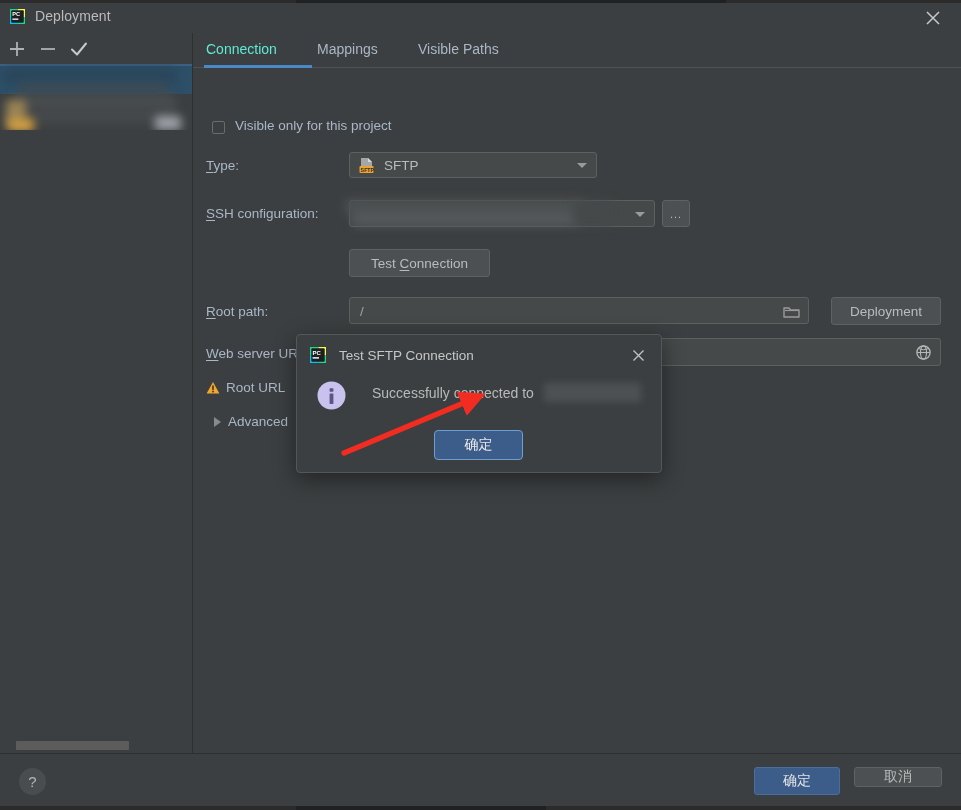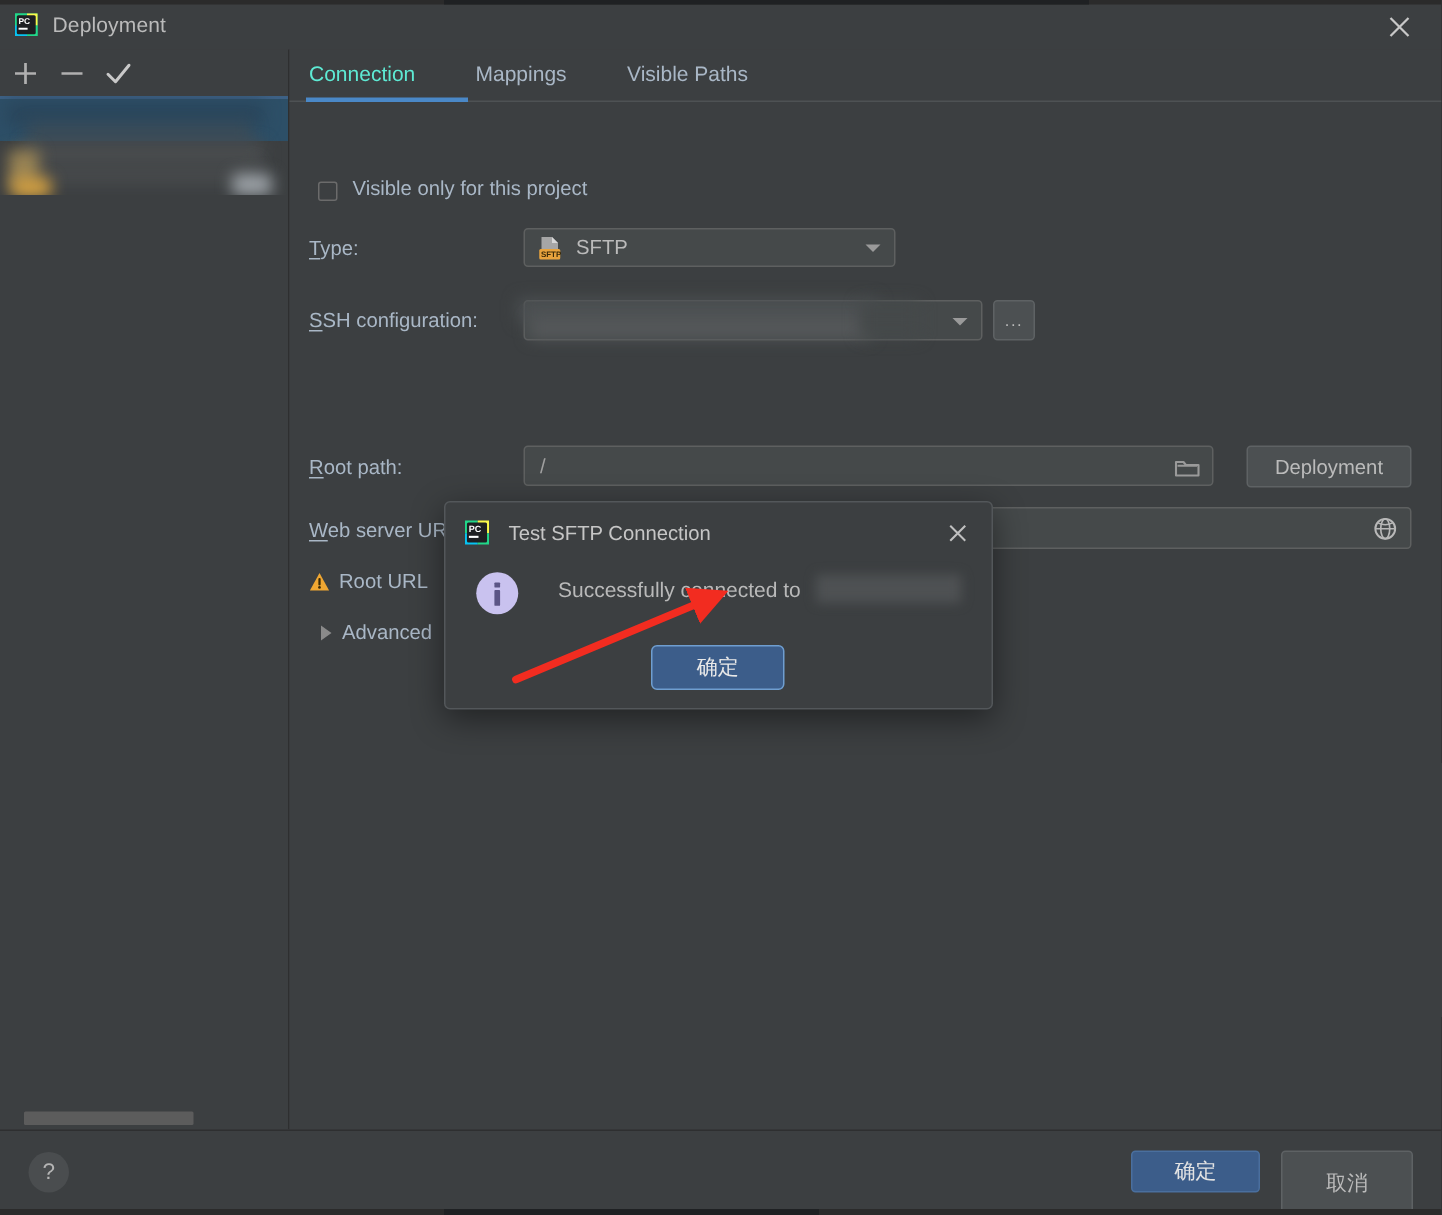--- a/index.html
+++ b/index.html
@@ -476,20 +476,23 @@
 
       <span class="lbl" style="left:13px; top:137px;"><span class="mn">S</span>SH configuration:</span>
       <div class="combo" style="left:156px; top:131px; width:306px; height:27px;">
         <span class="caret"></span>
       </div>
       <div class="blur" style="left:152px; top:130px; width:240px; height:16px; background:#4c5052;"></div>
       <div class="blur" style="left:160px; top:142px; width:228px; height:15px; background:#55585a;"></div>
       <div class="blur" style="left:380px; top:132px; width:40px; height:24px; background:#45494a;"></div>
       <div class="btn" style="left:469px; top:131px; width:28px; height:27px; font-size:11px; letter-spacing:1px;">...</div>
 
+      <div class="btn" style="left:156px; top:180px; width:141px; height:28px;">
+        <span>Test <span class="mn">C</span>onnection</span>
+      </div>
 
       <span class="lbl" style="left:13px; top:235px;"><span class="mn">R</span>oot path:</span>
       <div class="field" style="left:156px; top:228px; width:460px; height:27px;">
         <span class="txt">/</span>
         <span class="field-icon">
           <svg width="17" height="17" viewBox="0 0 17 17">
             <path d="M1 5 H6 L7.6 7 H16 V14 H1 Z" fill="none" stroke="#9a9a9a" stroke-width="1.4" stroke-linejoin="round"></path>
             <path d="M2 7.5 H15" stroke="#9a9a9a" stroke-width="1.2"></path>
           </svg>
         </span>
@@ -524,21 +527,21 @@
         <span class="tri-right"></span>
         <span class="lbl" style="position:static;">Advanced</span>
       </div>
 
     </div>
   </div>
 
   <div class="bottombar"></div>
   <div class="help-btn">?</div>
   <div class="btn btn-primary" style="left:754px; top:767px; width:86px; height:28px; font-size:14px;">确定</div>
-  <div class="btn" style="left:854px; top:767px; width:88px; height:44px; font-size:14px;">取消</div>
+  <div class="btn" style="left:854px; top:767px; width:88px; height:20px; font-size:14px;">取消</div>
 
   <div class="modal">
     <span class="modal-icon">
       <svg width="18" height="18" viewBox="0 0 18 18">
         <path d="M1 1 H9.5 V9.5 H1 Z" fill="#21d789"></path>
         <path d="M9.5 1 H17 V9.5 H9.5 Z" fill="#fcf84a"></path>
         <path d="M1 9.5 H9.5 V17 H1 Z" fill="#07c3f2"></path>
         <path d="M9.5 9.5 H17 V17 H9.5 Z" fill="#21d789"></path>
         <rect x="2.3" y="2.3" width="13.4" height="13.4" fill="#1e1f22" rx="1"></rect>
         <text x="3.5" y="8.7" font-size="6" font-family="Liberation Sans, sans-serif" font-weight="bold" fill="#ffffff">PC</text>

